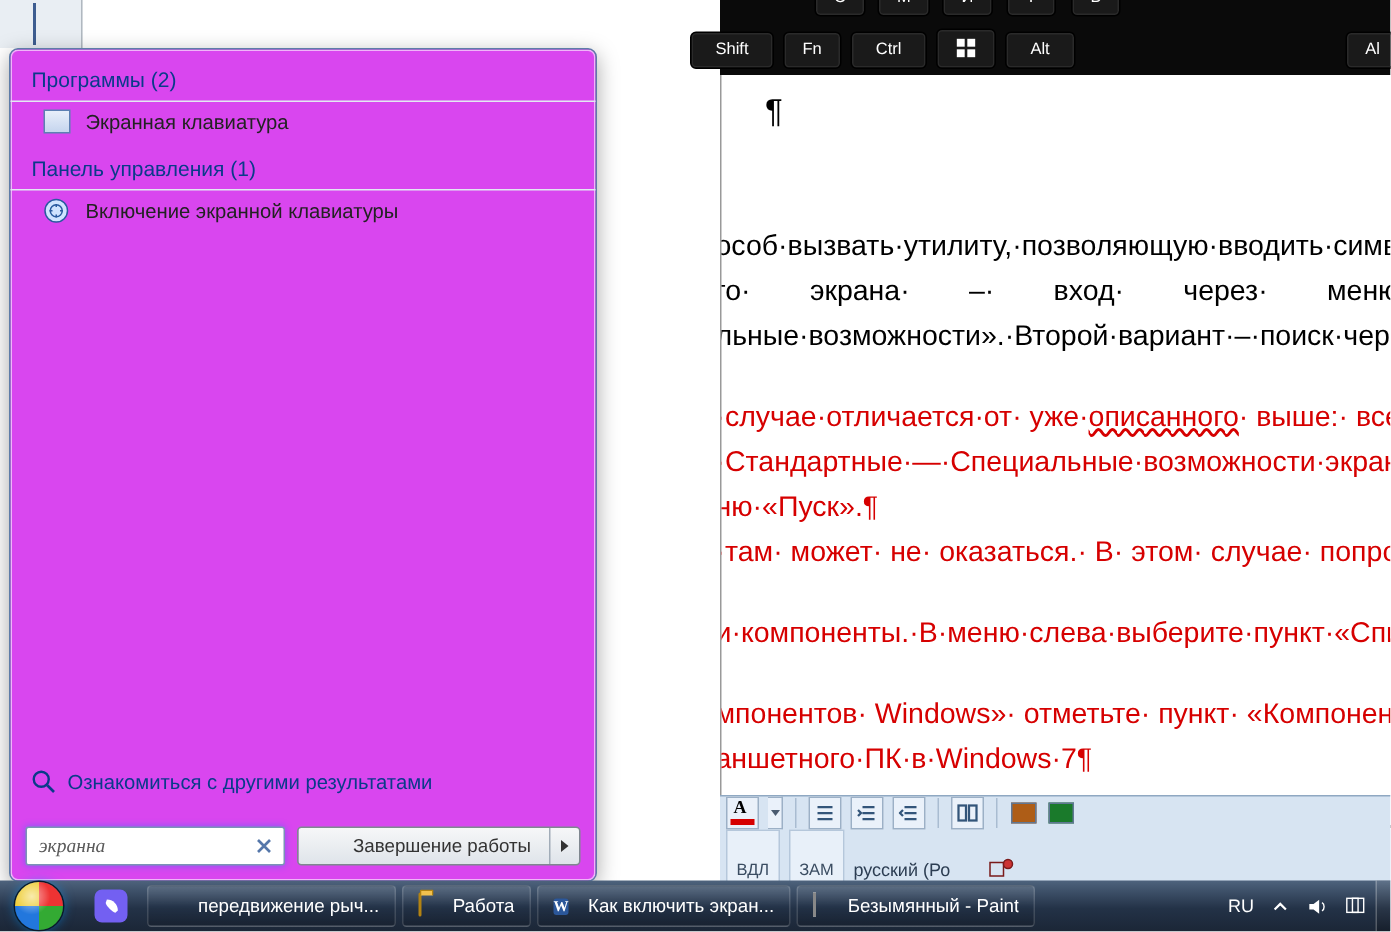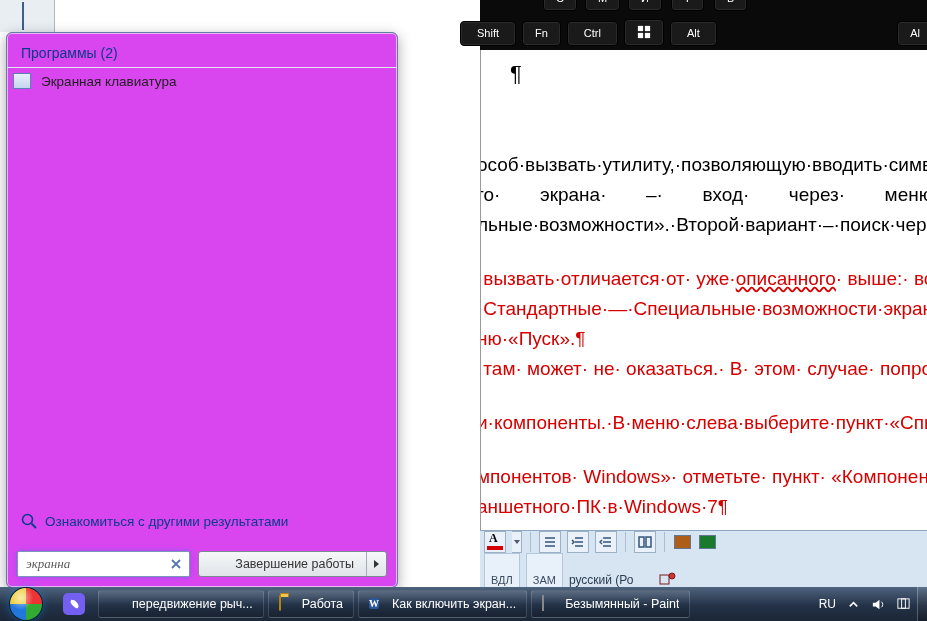--- a/index.html
+++ b/index.html
@@ -48,21 +48,21 @@
 .winbox.b { background:#1a7a2b; }
 .word-strip .row2 { flex:1; background:#d7e4f2; display:flex; align-items:center; font-size:12px; color:#2c3d52; padding-left:4px; gap:6px; }
 .status-cell { border:1px solid #b5c7db; background:#e8f0f9; padding:20px 6px; font-size:11px; color:#3a4c61; }
 
 
 .start-panel { position:absolute; left:6px; top:32px; width:392px; bottom:33px;
   background:#d946ef; border:1px solid #5e7da8; border-radius:6px;
   box-shadow: 0 0 0 1px rgba(255,255,255,.6) inset, 0 4px 14px rgba(0,0,0,.35); z-index:5; }
 .sect-head { color:#0a3a8a; font-size:14px; padding:12px 14px 6px 14px;
   border-bottom:1px solid #e2e9f2; }
-.result { display:flex; align-items:flex-end; gap:10px; padding:5px 6px; font-size:13.5px; color:#222; cursor:default; }
+.result { display:flex; align-items:flex-end; gap:10px; padding:5px 22px; font-size:13.5px; color:#222; cursor:default; }
 .result .ico { width:18px; height:16px; position:relative; flex:0 0 18px; }
 .ico.kbd { background:linear-gradient(#e8effa,#c5d5ee); border:1px solid #5d80b3; }
 .ico.mag { }
 .ico.mag svg { width:17px; height:17px; position:absolute; left:0; top:-1px; }
 .ico.ease { }
 .ico.ease svg { width:17px; height:17px; }
 .more-row { position:absolute; left:0; right:16px; bottom:48px; padding:10px 14px;
   display:flex; align-items:center; gap:8px; color:#0a3a8a; font-size:13.5px;}
 .more-row svg { width:16px; height:16px; }
 .bottom-row { position:absolute; left:0; right:0; bottom:0; height:46px;
@@ -142,21 +142,21 @@
   <div class="key" style="margin-right:-6px">Al</div>
 </div>
 
 <div class="page">
   <span class="pilcrow black">¶</span>
   <div class="body">
     <p class="black">особ·вызвать·утилиту,·позволяющую·вводить·символы·с</p>
     <p class="black">го· экрана· –· вход· через· меню</p>
     <p class="black">льные·возможности».·Второй·вариант·–·поиск·через·поле</p>
     <div style="height:24px"></div>
-    <p class="red"><span>·вызвать·отличается·от· уже·</span><span class="squig">описанного</span><span>· выше:· все,· что</span></p>
+    <p class="red"><span>·случае·отличается·от· уже·</span><span class="squig">описанного</span><span>· выше:· все,· что</span></p>
     <p class="red">·Стандартные·—·Специальные·возможности·экранную</p>
     <p class="red" style="text-align-last:left">ню·«Пуск».¶</p>
     <p class="red">·там· может· не· оказаться.· В· этом· случае· попробуйте</p>
     <div style="height:24px"></div>
     <p class="red">и·компоненты.·В·меню·слева·выберите·пункт·«Список</p>
     <div style="height:24px"></div>
     <p class="red">мпонентов· Windows»· отметьте· пункт· «Компоненты</p>
     <p class="red" style="text-align-last:left">аншетного·ПК·в·Windows·7¶</p>
     <div class="hr"></div>
     <span class="footer-link">аммы</span>
@@ -205,20 +205,31 @@
         </svg>
     </span>
   </div>
 </div>
 
 <div class="start-panel">
   <div class="sect-head"><span>Программы (2)</span></div>
   <div class="result">
     <span class="ico kbd"></span>
     <span>Экранная клавиатура</span>
+  </div>
+  <div class="sect-head" style="padding-top:10px"><span>Панель управления (1)</span></div>
+  <div class="result">
+    <span class="ico ease">
+      <svg viewBox="0 0 17 17">
+          <circle cx="8.5" cy="8.5" r="7.5" fill="#cfe3ff" stroke="#2a5aa0"></circle>
+          <circle cx="8.5" cy="8.5" r="4" fill="none" stroke="#2a5aa0"></circle>
+          <path d="M8.5 4v2M8.5 11v2M4 8.5h2M11 8.5h2" stroke="#2a5aa0"></path>
+        </svg>
+    </span>
+    <span>Включение экранной клавиатуры</span>
   </div>
 
   <div class="more-row">
     <svg viewBox="0 0 16 16">
         <circle cx="6.5" cy="6.5" r="5" fill="none" stroke="#0a3a8a" stroke-width="1.6"></circle>
         <line x1="10.5" y1="10.5" x2="15" y2="15" stroke="#0a3a8a" stroke-width="1.8"></line>
       </svg>
     <span>Ознакомиться с другими результатами</span>
   </div>
 

